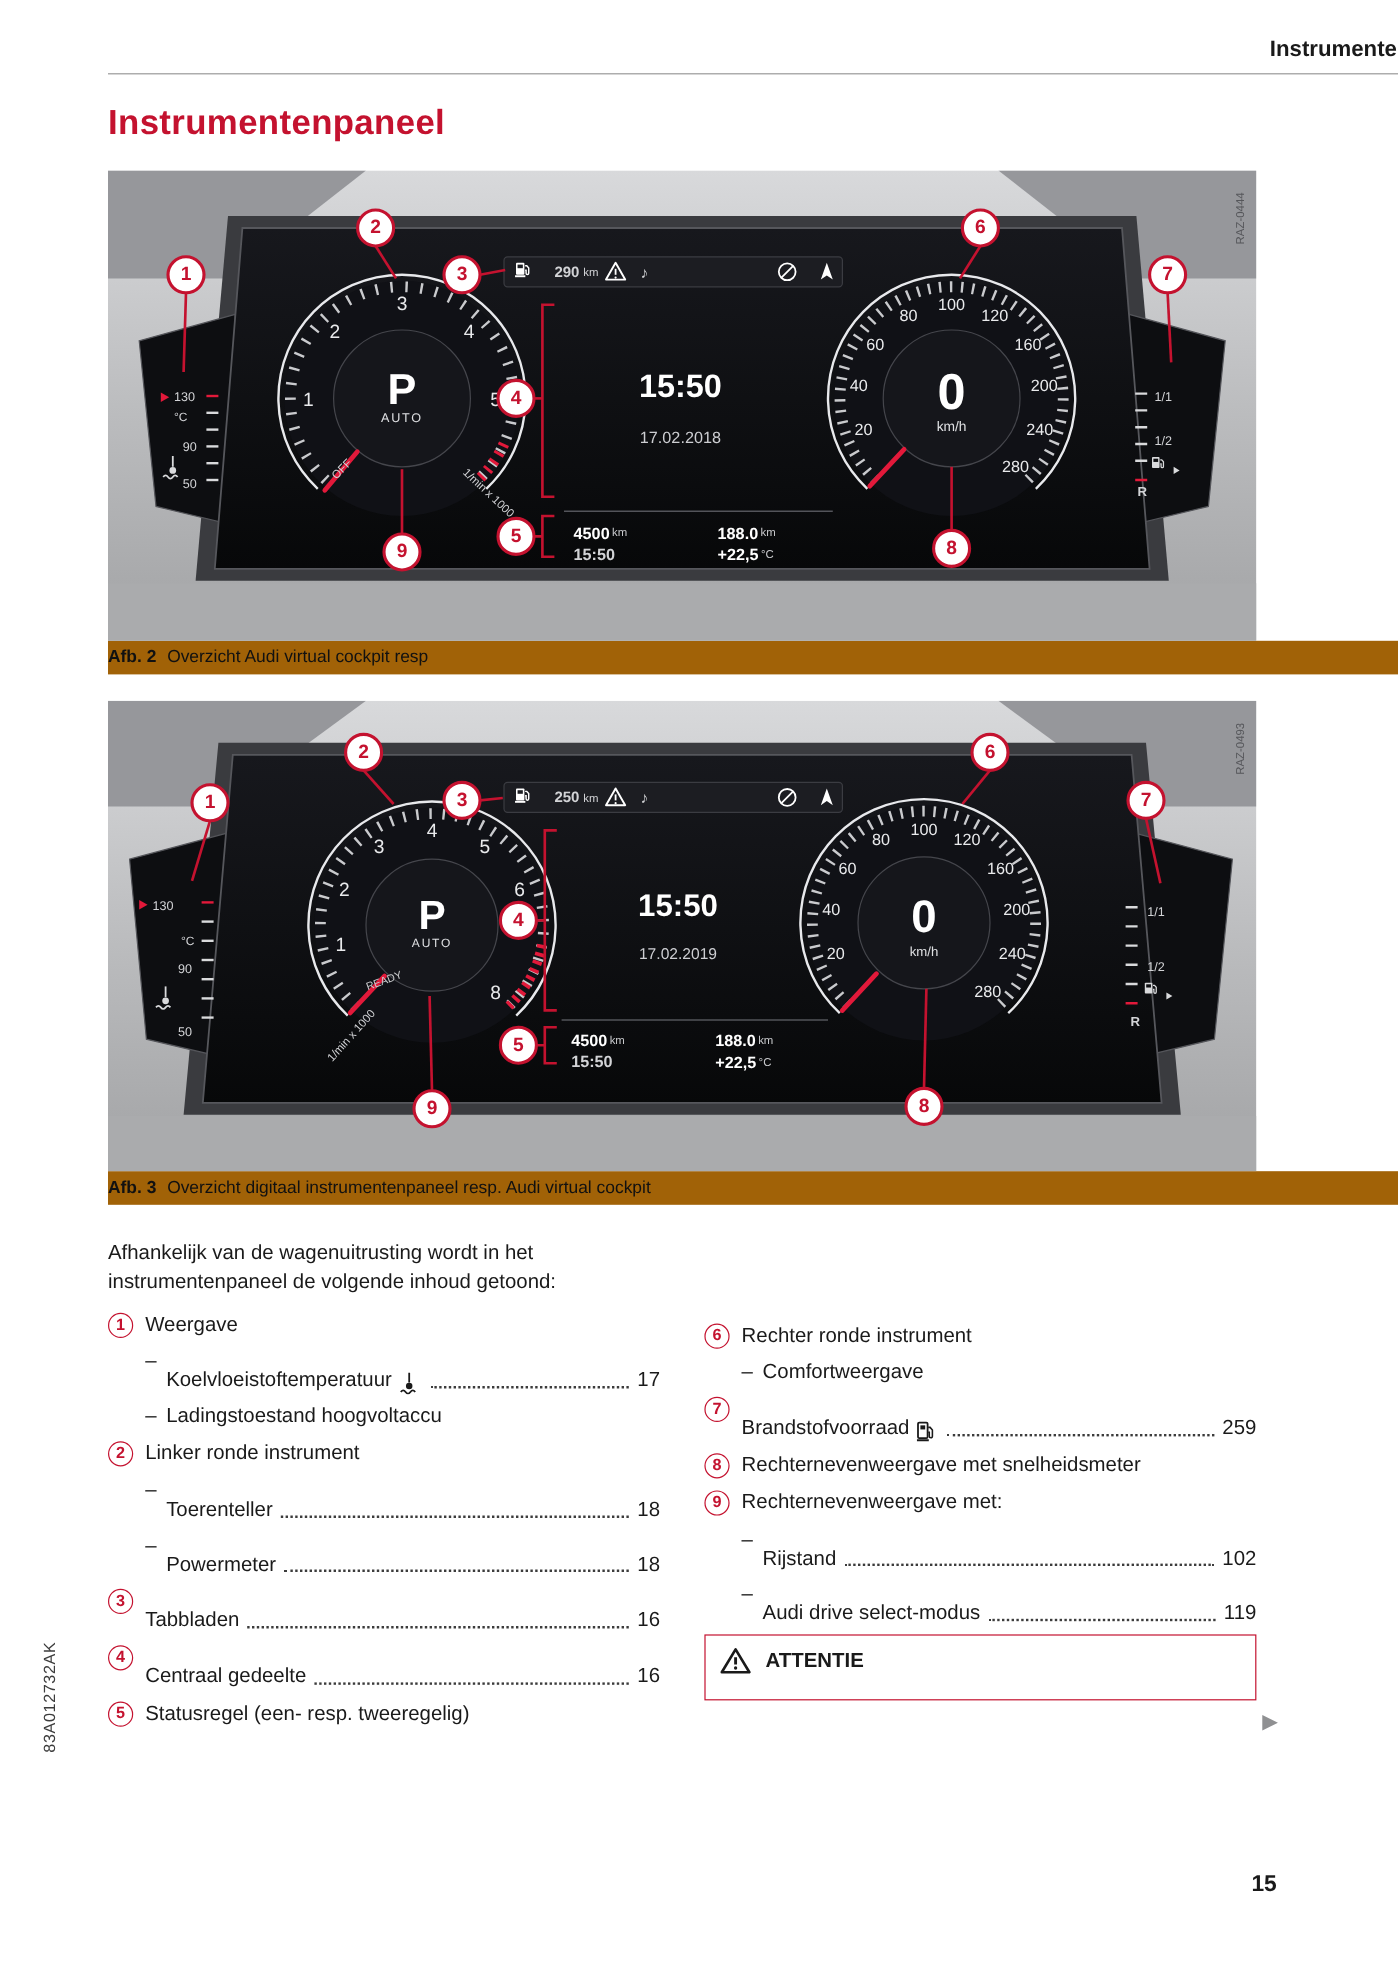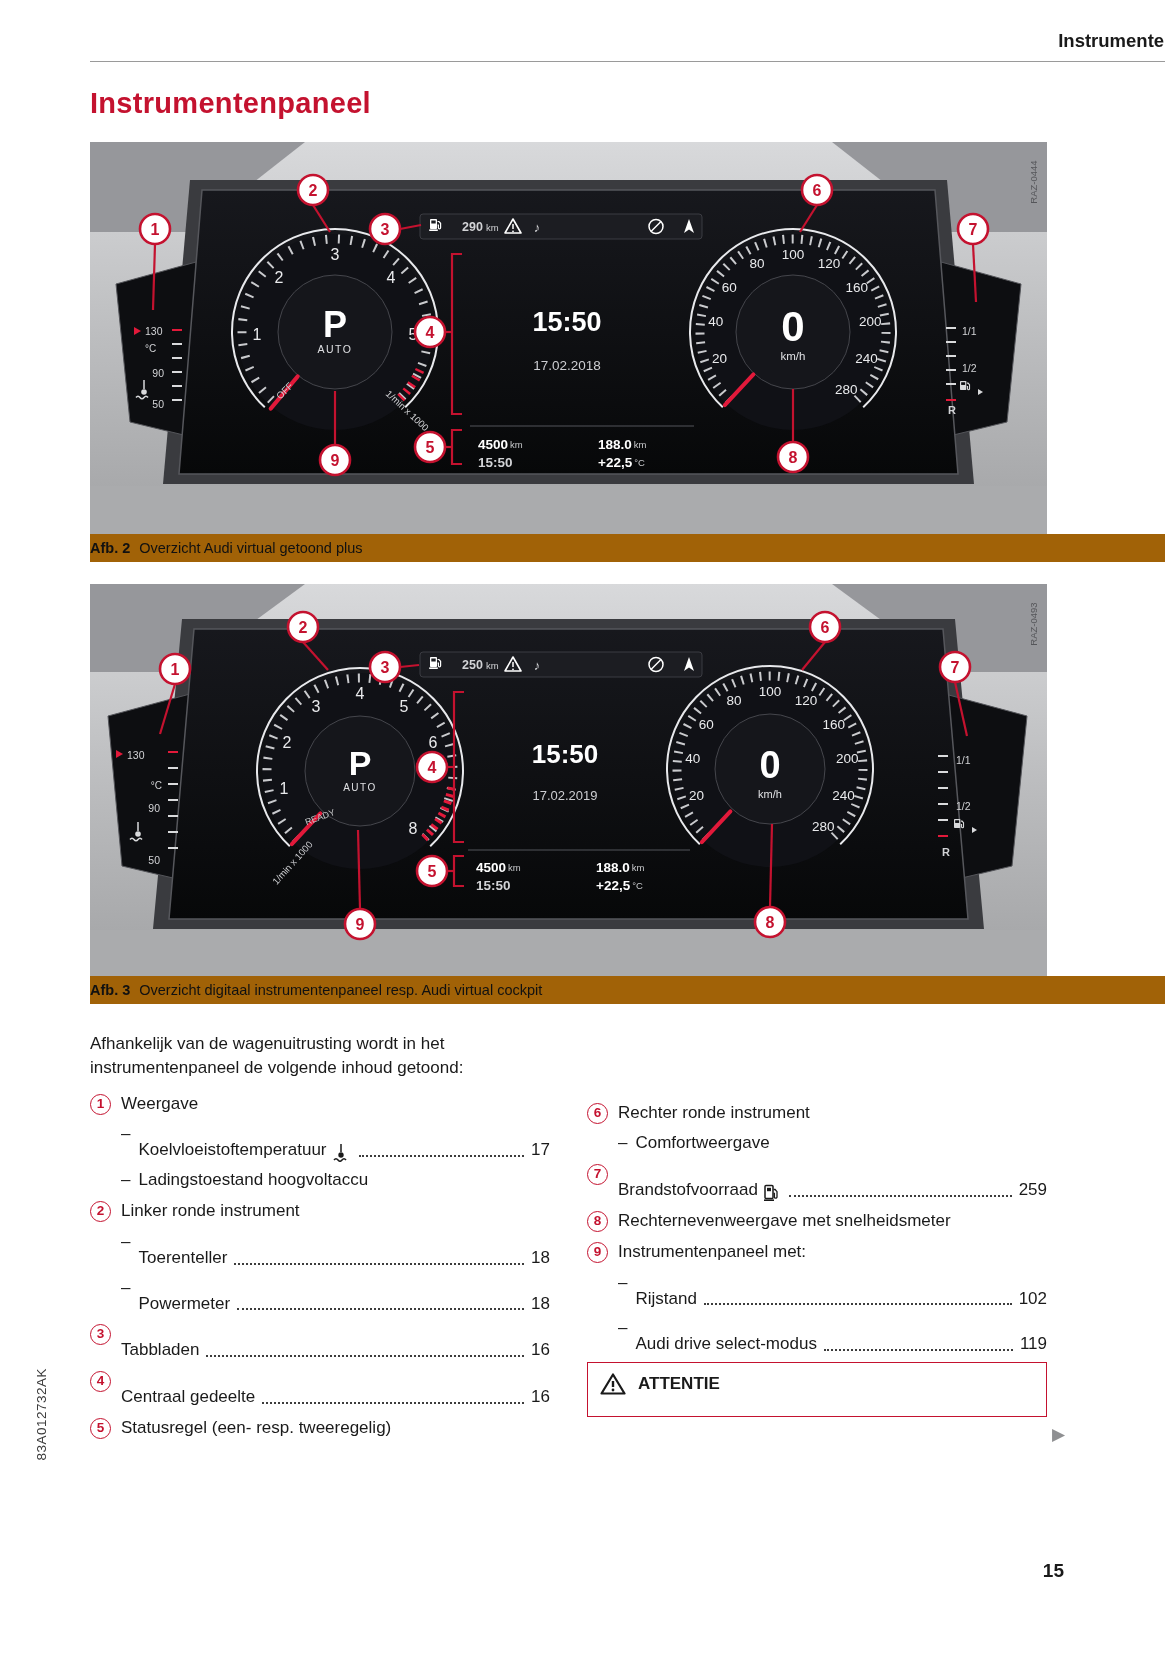--- a/index.html
+++ b/index.html
@@ -222,21 +222,21 @@
         <circle class="co-circle" cx="883" cy="87" r="15"></circle>
         <text class="co-num" x="883" y="87">7</text>
         <circle class="co-circle" cx="703" cy="315" r="15"></circle>
         <text class="co-num" x="703" y="315">8</text>
         <circle class="co-circle" cx="245" cy="318" r="15"></circle>
         <text class="co-num" x="245" y="318">9</text>
       </g>
     </svg>
     <div class="figcap">
       <span class="figcap-label">Afb. 2</span>
-      <span class="figcap-text">Overzicht Audi virtual getoond plus</span>
+      <span class="figcap-text">Overzicht Audi virtual cockpit resp</span>
     </div>
   </div>
 
   <div class="figure">
     <svg class="fig-svg" viewBox="0 0 957 392">
       <g>
         <rect x="0" y="0" width="957" height="392" fill="url(#gBody)"></rect>
         <polygon points="0,0 215,0 95,88 0,88" fill="#96979b"></polygon>
         <polygon points="957,0 957,88 862,88 742,0" fill="#96979b"></polygon>
         <polygon points="0,392 0,346 957,346 957,392" fill="#aaabad"></polygon>
@@ -495,21 +495,21 @@
         </span>
       </div>
 
       <div class="li">
         <span class="cnum">8</span>
         <span class="li-body"><span class="li-label">Rechternevenweergave met snelheidsmeter</span></span>
       </div>
 
       <div class="li">
         <span class="cnum">9</span>
-        <span class="li-body"><span class="li-label">Instrumentenpaneel met:</span></span>
+        <span class="li-body"><span class="li-label">Rechternevenweergave met:</span></span>
       </div>
       <div class="sub">
         <span>–</span>
         <span class="li-body leader">
           <span class="li-label">Rijstand</span>
           <span class="dots"></span>
           <span class="pg">102</span>
         </span>
       </div>
       <div class="sub">

